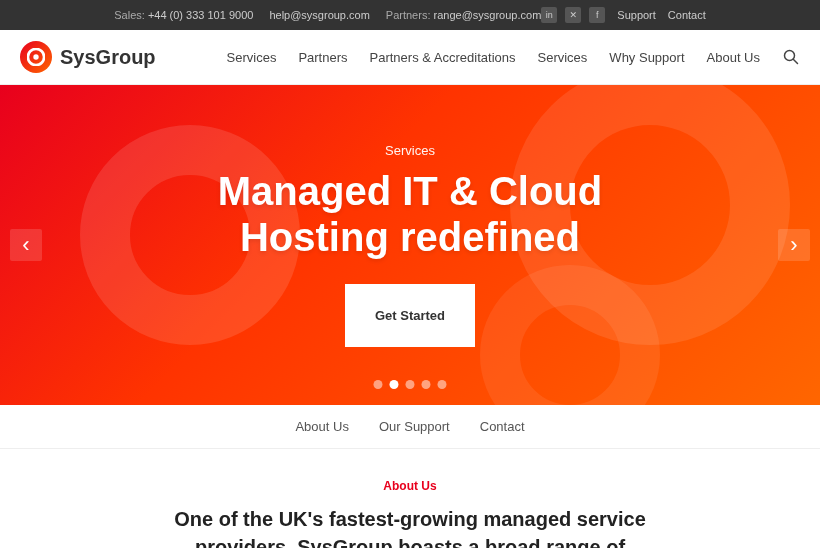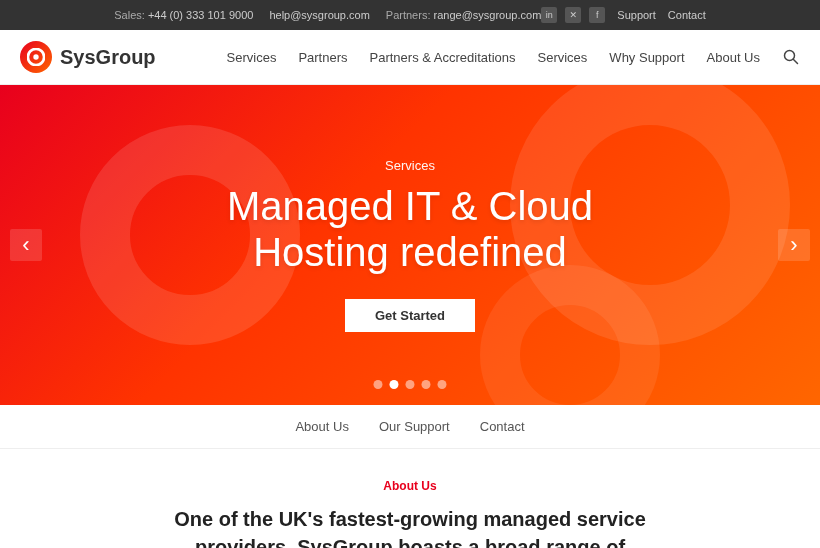--- a/index.html
+++ b/index.html
@@ -96,30 +96,30 @@
       position: relative;
     }
     .hero-subtitle {
       font-size: 13px;
       font-weight: 500;
       margin-bottom: 10px;
       opacity: 0.95;
     }
     .hero-title {
       font-size: 40px;
-      font-weight: 400;
+      font-weight: 700;
       line-height: 1.15;
       margin-bottom: 24px;
       text-shadow: 0 2px 4px rgba(0,0,0,0.1);
     }
     .hero-btn {
       display: inline-block;
       background: white;
       color: #333;
-      padding: 9px 30px;
+      padding: 24px 30px;
       font-size: 13px;
       font-weight: 600;
       border: none;
       cursor: pointer;
       text-decoration: none;
     }
 
     
     .hero-arrow {
       position: absolute;

